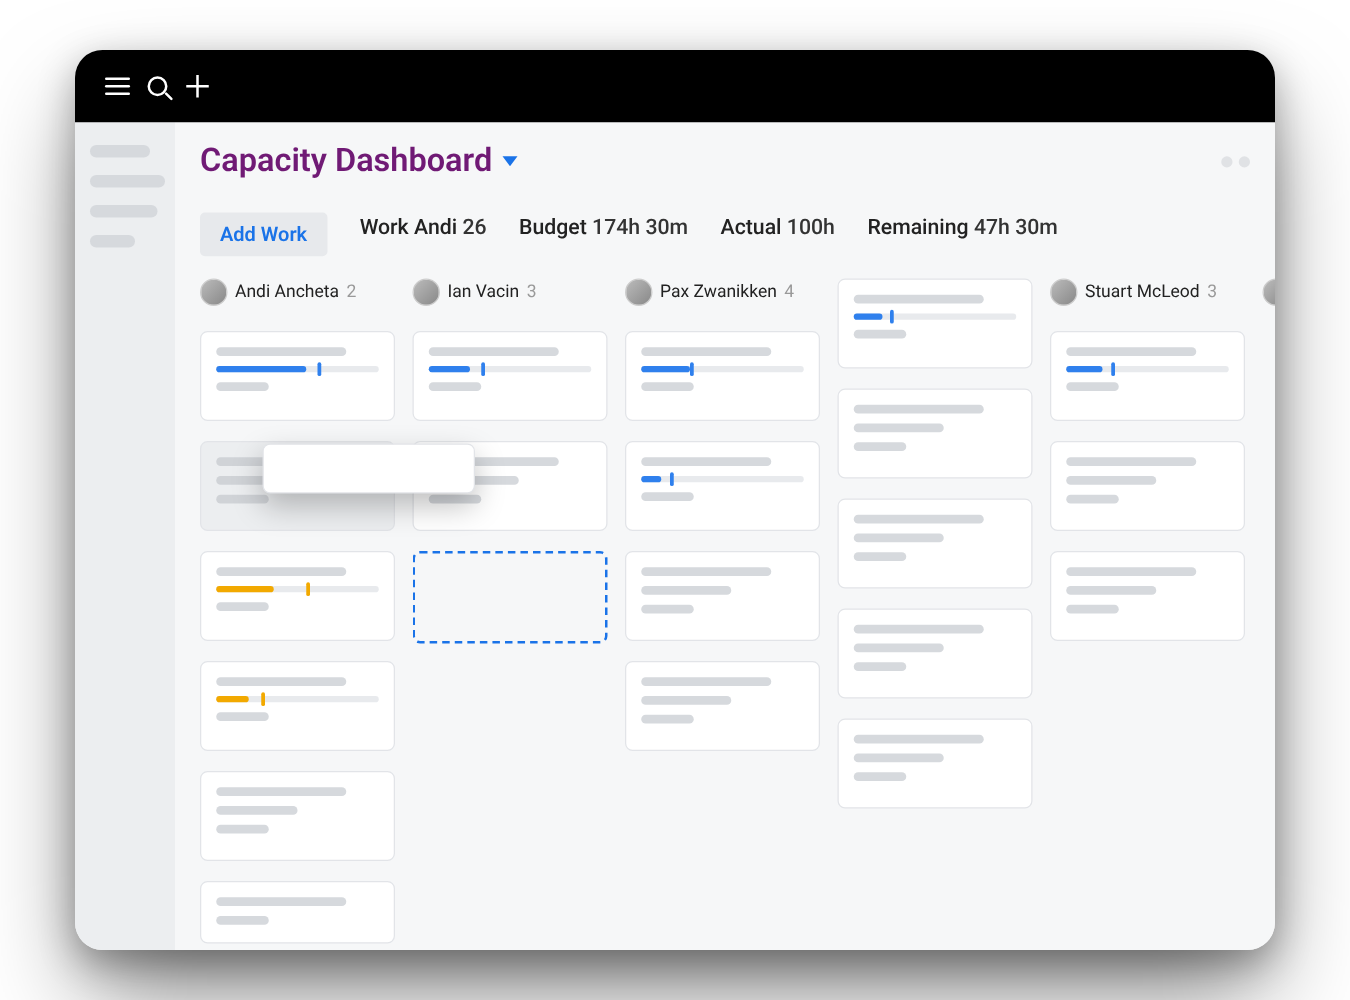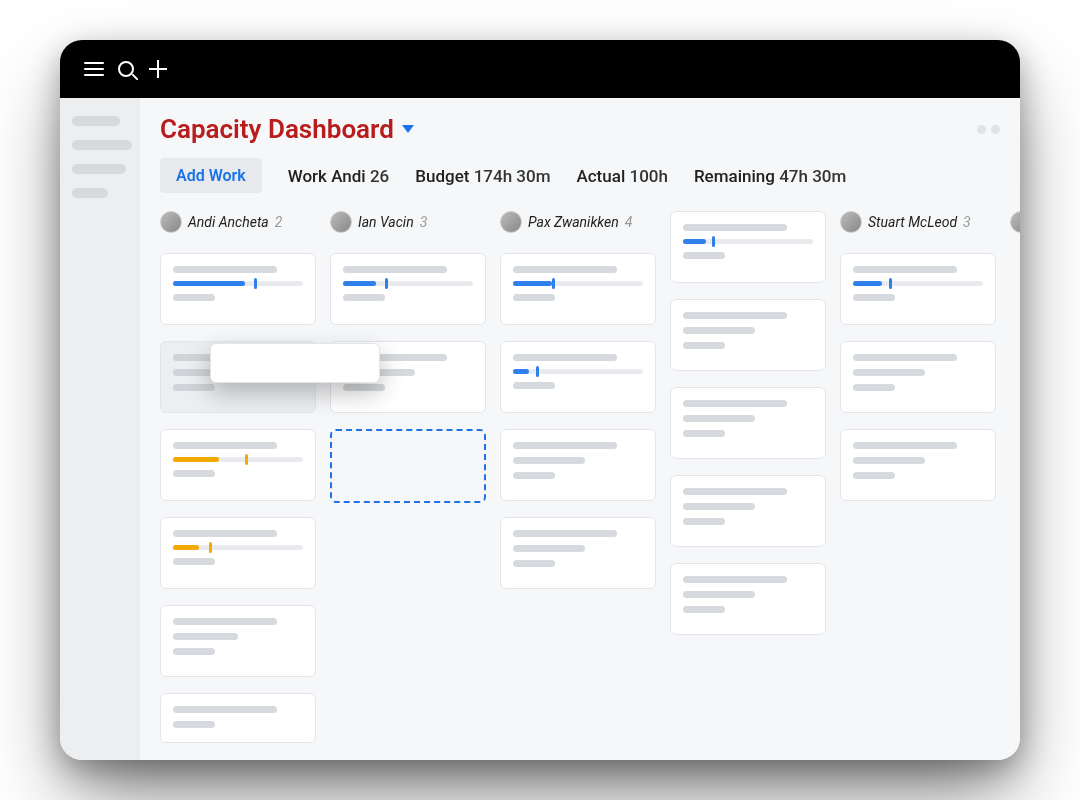--- a/index.html
+++ b/index.html
@@ -39,38 +39,38 @@
   .sidebar .s2 { width:60px; }
   .sidebar .s3 { width:54px; }
   .sidebar .s4 { width:36px; }
 
   .main { flex:1; display:flex; flex-direction:column; min-width:0; background:#f6f7f8; }
 
   
   .header {
     padding:16px 20px 4px 20px; display:flex; align-items:center;
   }
-  .header h1 { color:#b91c1c; font-size:26px; font-weight:600; display:flex; align-items:center; gap:8px; }
+  .header h1 { color:#701a75; font-size:26px; font-weight:600; display:flex; align-items:center; gap:8px; }
   .chev-down {
     width:0; height:0; border-left:6px solid transparent; border-right:6px solid transparent; border-top:8px solid #1a73e8;
   }
   .dots { margin-left:auto; display:flex; gap:5px; }
   .dots span { width:9px; height:9px; background:#e0e2e5; border-radius:50%; display:block; }
 
   .stats { display:flex; align-items:center; gap:26px; padding:10px 20px 12px 20px; font-size:17px; color:#222; }
   .add-work {
-    background:#e7e9ec; color:#1a73e8; font-weight:600; padding:8px 16px; border-radius:4px; font-size:16px;
+    background:#e7e9ec; color:#1a73e8; font-weight:600; padding:8px 16px; border-radius:4px; font-size:16px;margin-top:12px;
   }
   .stat-label { font-weight:500; }
   .stat-label span.val { color:#333; }
 
   
   .board { flex:1; overflow-x:auto; overflow-y:hidden; padding:6px 0 0 20px; }
   .board-inner { display:flex; gap:14px; height:100%; }
-  .col { width:156px; min-width:156px; display:flex; flex-direction:column; gap:16px;font-style:italic; }
+  .col { width:156px; min-width:156px; display:flex; flex-direction:column; gap:16px; }
   .col.last { width:30px; min-width:30px; }
   .col-head { display:flex; align-items:center; gap:6px; font-size:14px; color:#222; white-space:nowrap; padding-bottom:4px;}
   .col-head .count { color:#999; }
   .avatar {
     width:22px; height:22px; border-radius:50%; background:linear-gradient(135deg,#bbb,#888); flex:0 0 auto;
     border:1px solid #ccc;
   }
 
   .card {
     background:#fff; border:1px solid #e2e4e8; border-radius:6px; padding:12px 12px 10px 12px;

